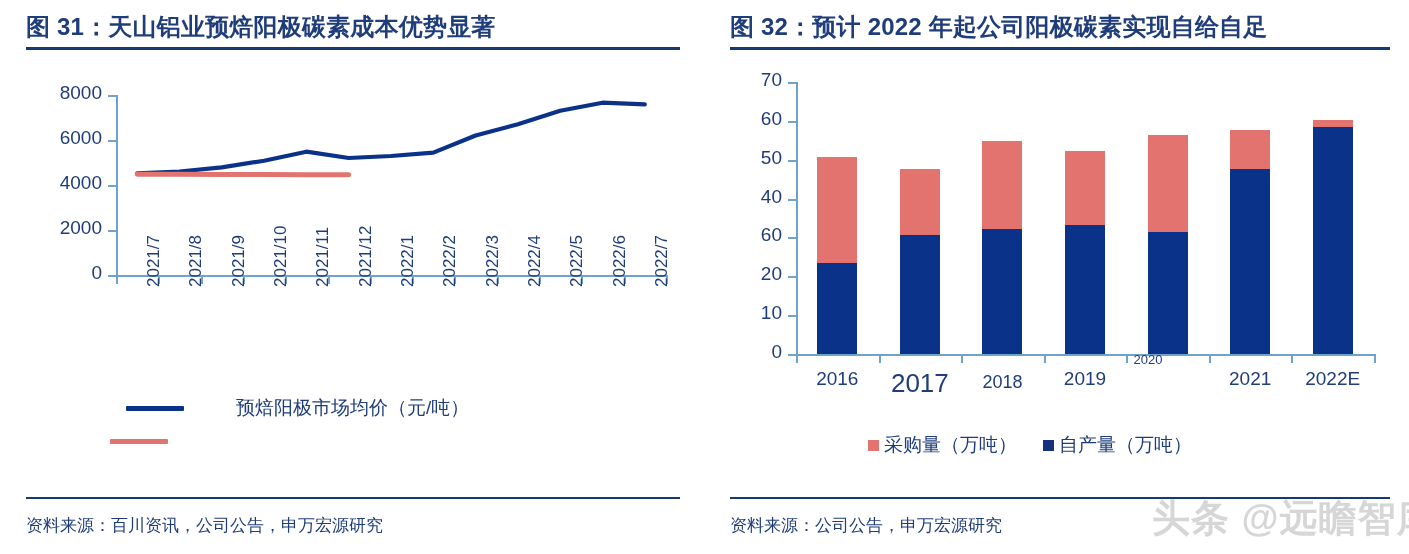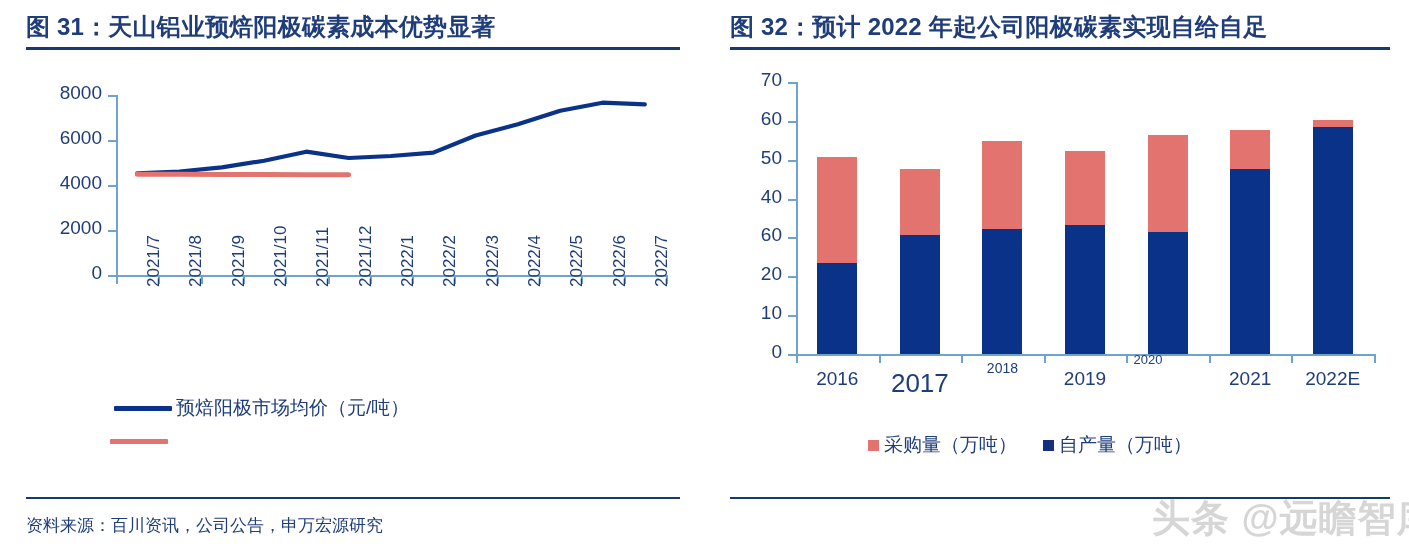--- a/index.html
+++ b/index.html
@@ -129,21 +129,21 @@
         <div class="xtick-label xtick-rot" style="left: 541.231px; top: 227px;">2022/5</div>
         <div class="xtick-label xtick-rot" style="left: 583.538px; top: 227px;">2022/6</div>
         <div class="xtick-label xtick-rot" style="left: 625.846px; top: 227px;">2022/7</div>
         <svg width="654" height="240" style="position: absolute; left: 0px; top: 0px;">
           <polyline points="111.2,113.3 153.5,111.5 195.8,107.4 238.1,100.7 280.4,91.7 322.7,98.0 365.0,96.0 407.3,92.6 449.6,75.5 491.9,64.3 534.2,50.8 576.5,42.7 618.8,44.4" fill="none" stroke="#0A3289" stroke-width="4.2" stroke-linejoin="round" stroke-linecap="round"></polyline>
           <polyline points="111.2,114.2 153.5,114.3 195.8,114.4 238.1,114.5 280.4,114.7 322.7,114.8" fill="none" stroke="#E2736E" stroke-width="5" stroke-linejoin="round" stroke-linecap="round"></polyline>
         </svg>
       </div>
 
     <div class="legend-l" style="left:110px;top:395px;width:560px;height:80px;">
-      <div class="legend-row" style="left:4px;top:0;">
+      <div class="legend-row" style="left:16px;top:0;gap:48px;">
         <span class="legend-line" style="background:#0A3289;"></span>
         <span class="legend-text">预焙阳极市场均价（元/吨）</span>
       </div>
       <div class="legend-row" style="left:0;top:44px;">
         <span class="legend-line" style="background:#E2736E;"></span>
       </div>
     </div>
 
     <div class="foot-rule"></div>
     <div class="foot-text">资料来源：百川资讯，公司公告，申万宏源研究</div>
@@ -182,21 +182,21 @@
         <div class="tick" style="left: 551px; top: 294px; width: 2px; height: 9px;"></div>
         <div class="tick" style="left: 634px; top: 294px; width: 2px; height: 9px;"></div>
         <div class="bar" style="left: 77.2857px; top: 202.686px; width: 40px; height: 91.3143px; background: rgb(10, 50, 137);"></div>
         <div class="bar" style="left: 77.2857px; top: 96.9943px; width: 40px; height: 105.691px; background: rgb(226, 115, 110);"></div>
         <div class="xtick-label" style="left: 63.2857px; top: 308px; width: 68px; text-align: center; font-size: 19px;">2016</div>
         <div class="bar" style="left: 159.857px; top: 174.709px; width: 40px; height: 119.291px; background: rgb(10, 50, 137);"></div>
         <div class="bar" style="left: 159.857px; top: 108.651px; width: 40px; height: 66.0571px; background: rgb(226, 115, 110);"></div>
         <div class="xtick-label" style="left: 145.857px; top: 308px; width: 68px; text-align: center; font-size: 26px;">2017</div>
         <div class="bar" style="left: 242.429px; top: 168.88px; width: 40px; height: 125.12px; background: rgb(10, 50, 137);"></div>
         <div class="bar" style="left: 242.429px; top: 81.0629px; width: 40px; height: 87.8171px; background: rgb(226, 115, 110);"></div>
-        <div class="xtick-label" style="left: 228.429px; top: 300px; width: 68px; text-align: center; font-size: 14px;">2018</div>
+        <div class="xtick-label" style="left: 228.429px; top: 312px; width: 68px; text-align: center; font-size: 18px;">2018</div>
         <div class="bar" style="left: 325px; top: 164.994px; width: 40px; height: 129.006px; background: rgb(10, 50, 137);"></div>
         <div class="bar" style="left: 325px; top: 90.7771px; width: 40px; height: 74.2171px; background: rgb(226, 115, 110);"></div>
         <div class="xtick-label" style="left: 311px; top: 308px; width: 68px; text-align: center; font-size: 19px;">2019</div>
         <div class="bar" style="left: 407.571px; top: 171.6px; width: 40px; height: 122.4px; background: rgb(10, 50, 137);"></div>
         <div class="bar" style="left: 407.571px; top: 75.2343px; width: 40px; height: 96.3657px; background: rgb(226, 115, 110);"></div>
         <div class="xtick-label" style="left: 393.571px; top: 292px; width: 68px; text-align: left; font-size: 13px;">2020</div>
         <div class="bar" style="left: 490.143px; top: 109.429px; width: 40px; height: 184.571px; background: rgb(10, 50, 137);"></div>
         <div class="bar" style="left: 490.143px; top: 69.7943px; width: 40px; height: 39.6343px; background: rgb(226, 115, 110);"></div>
         <div class="xtick-label" style="left: 476.143px; top: 308px; width: 68px; text-align: center; font-size: 19px;">2021</div>
         <div class="bar" style="left: 572.714px; top: 67.4629px; width: 40px; height: 226.537px; background: rgb(10, 50, 137);"></div>
@@ -209,16 +209,17 @@
         <span class="legend-sq" style="background:#E2736E;"></span>
         <span class="legend-text">采购量（万吨）</span>
       </div>
       <div class="legend-item">
         <span class="legend-sq" style="background:#14307F;"></span>
         <span class="legend-text">自产量（万吨）</span>
       </div>
     </div>
 
     <div class="foot-rule"></div>
+    <div class="foot-text">资料来源：公司公告，申万宏源研究</div>
   </div>
 
   <div class="watermark">头条 @远瞻智库</div>
 </div>
 
 </body></html>

